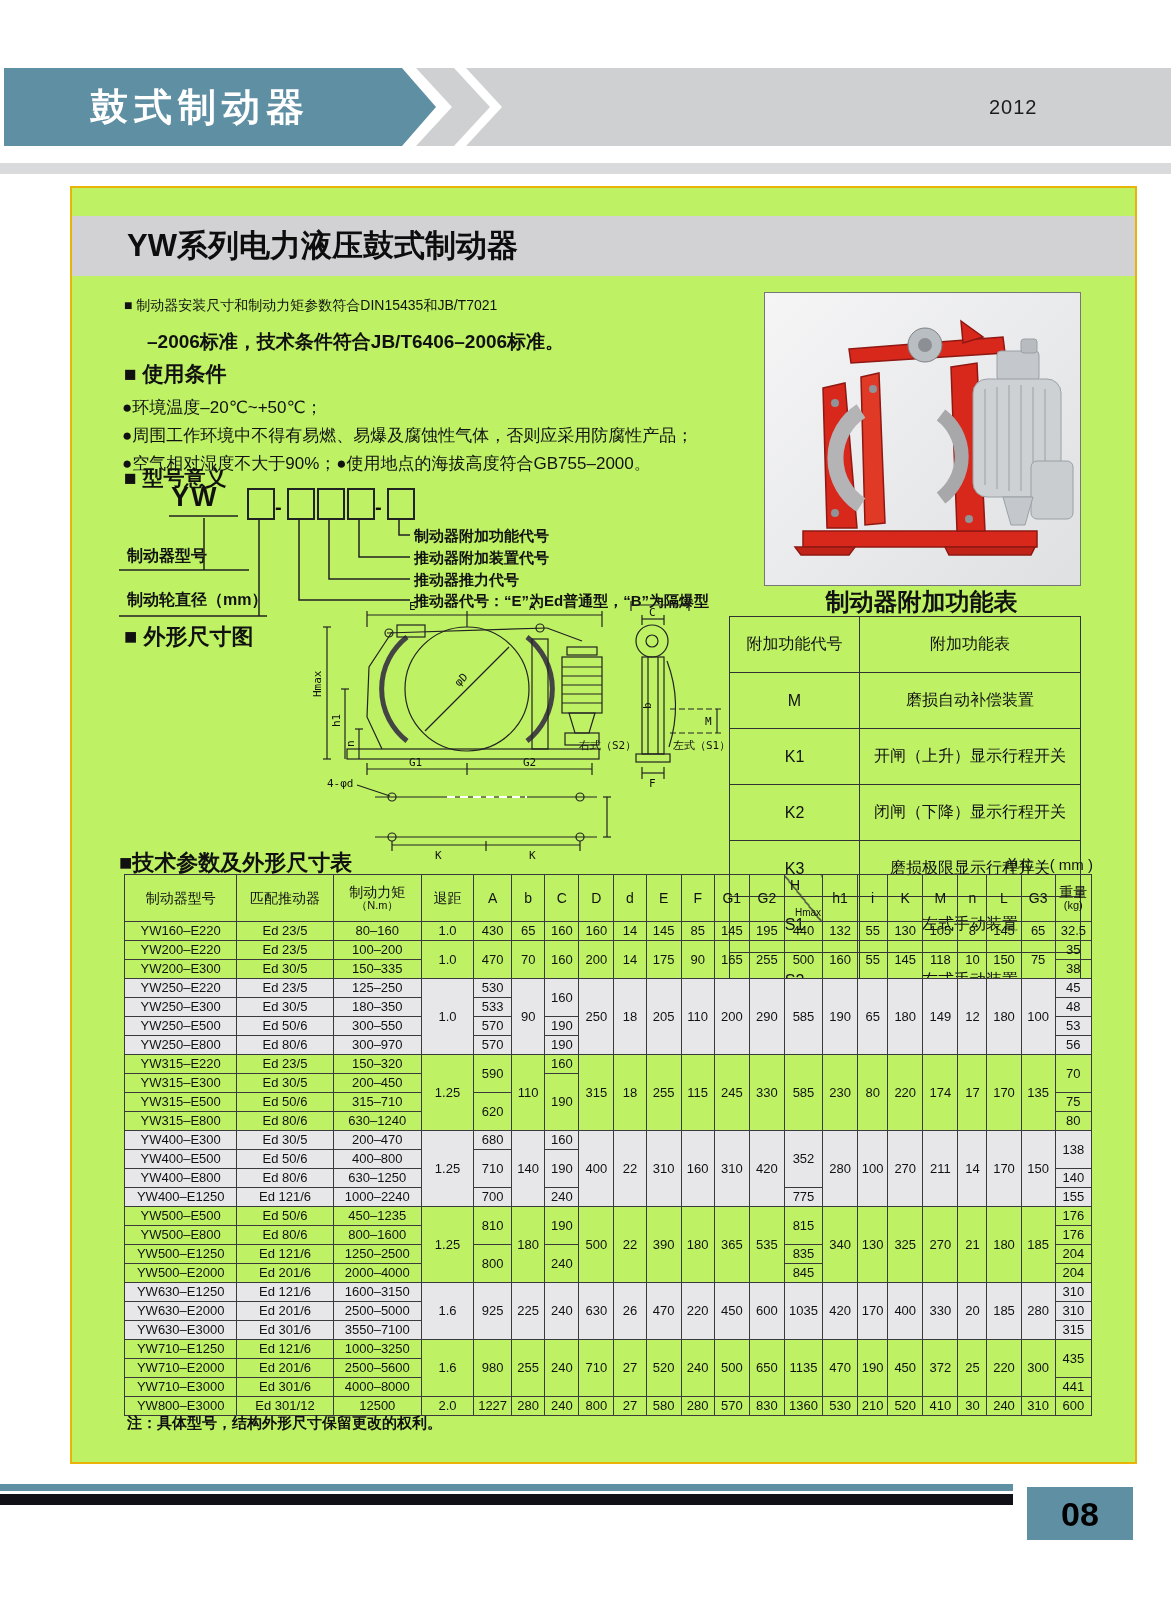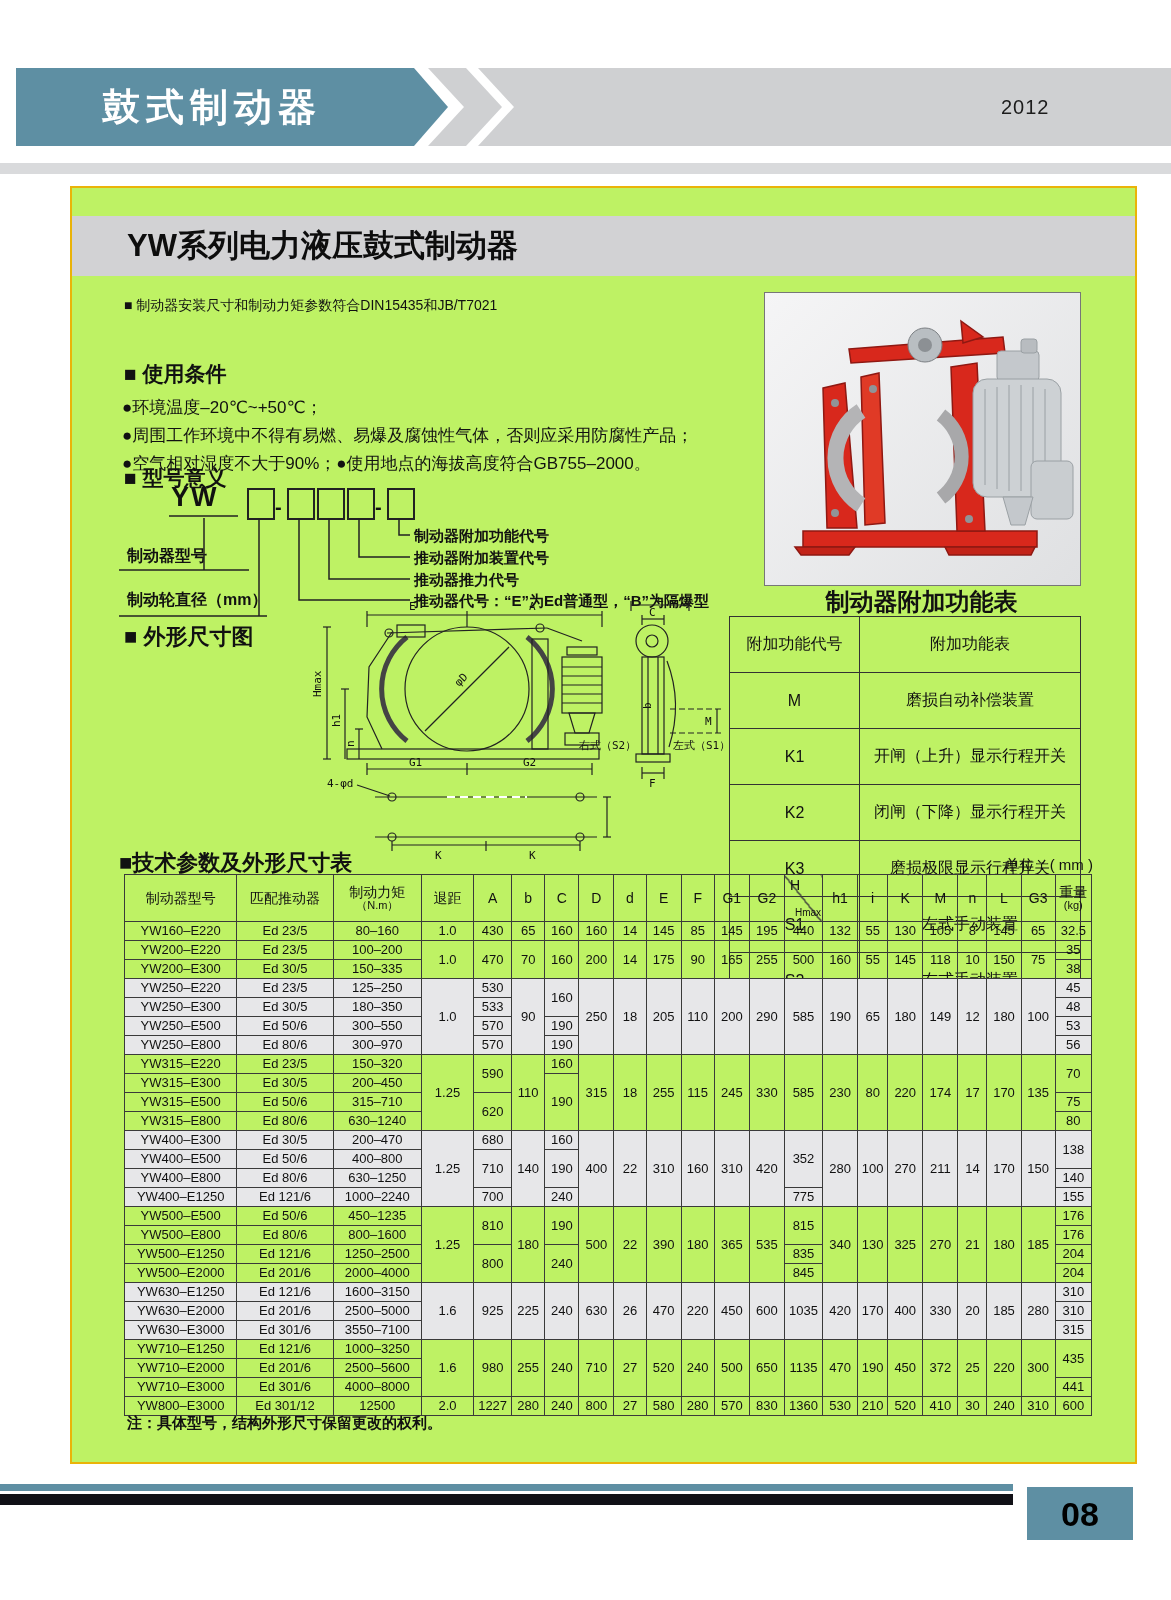--- a/index.html
+++ b/index.html
@@ -1,19 +1,19 @@
 <!DOCTYPE html>
 <html><head>
 <meta charset="utf-8">
 <style>
   html,body{margin:0;padding:0;}
   body{width:1171px;height:1600px;position:relative;background:#ffffff;
        font-family:"Liberation Sans","DejaVu Sans",sans-serif;color:#111;}
   
-  .banner{position:absolute;top:68px;left:16px;width:1141px;height:78px;}
+  .banner{position:absolute;top:68px;left:4px;width:1141px;height:78px;}
   .banner svg{position:absolute;top:0;left:0;}
   .banner-title{position:absolute;left:86px;top:50%;transform:translateY(-50%);
       color:#fff;font-size:38px;font-weight:bold;letter-spacing:6px;white-space:nowrap;}
   .banner-year{position:absolute;left:985px;top:50%;transform:translateY(-50%);
       font-size:20px;color:#1c1c1c;letter-spacing:1px;}
   .subbar{position:absolute;top:163px;left:0;width:1171px;height:11px;background:#d9dadc;}
   
   .content{position:absolute;left:70px;top:186px;width:1063px;height:1274px;
       border:2px solid #eab308;background:#bef264;}
   .titleband{position:absolute;left:0;top:28px;width:100%;height:60px;background:#d2d2d4;}
@@ -86,20 +86,21 @@
 </div>
 <div class="subbar"></div>
 
 <div class="content">
 
   <div class="titleband">
     <span>YW系列电力液压鼓式制动器</span>
   </div>
 
   <div class="std1">■ 制动器安装尺寸和制动力矩参数符合DIN15435和JB/T7021</div>
+  <div class="std2">–2006标准，技术条件符合JB/T6406–2006标准。</div>
   <div class="h-cond">■ 使用条件</div>
   <div class="cond c1">●环境温度–20℃~+50℃；</div>
   <div class="cond c2">●周围工作环境中不得有易燃、易爆及腐蚀性气体，否则应采用防腐性产品；</div>
   <div class="cond c3">●空气相对湿度不大于90%；●使用地点的海拔高度符合GB755–2000。</div>
 
   <div class="h-model">■ 型号意义</div>
   <div class="yw">YW</div>
   <div class="mbox mb1"></div>
   <div class="mbox mb2"></div>
   <div class="mbox mb3"></div>

